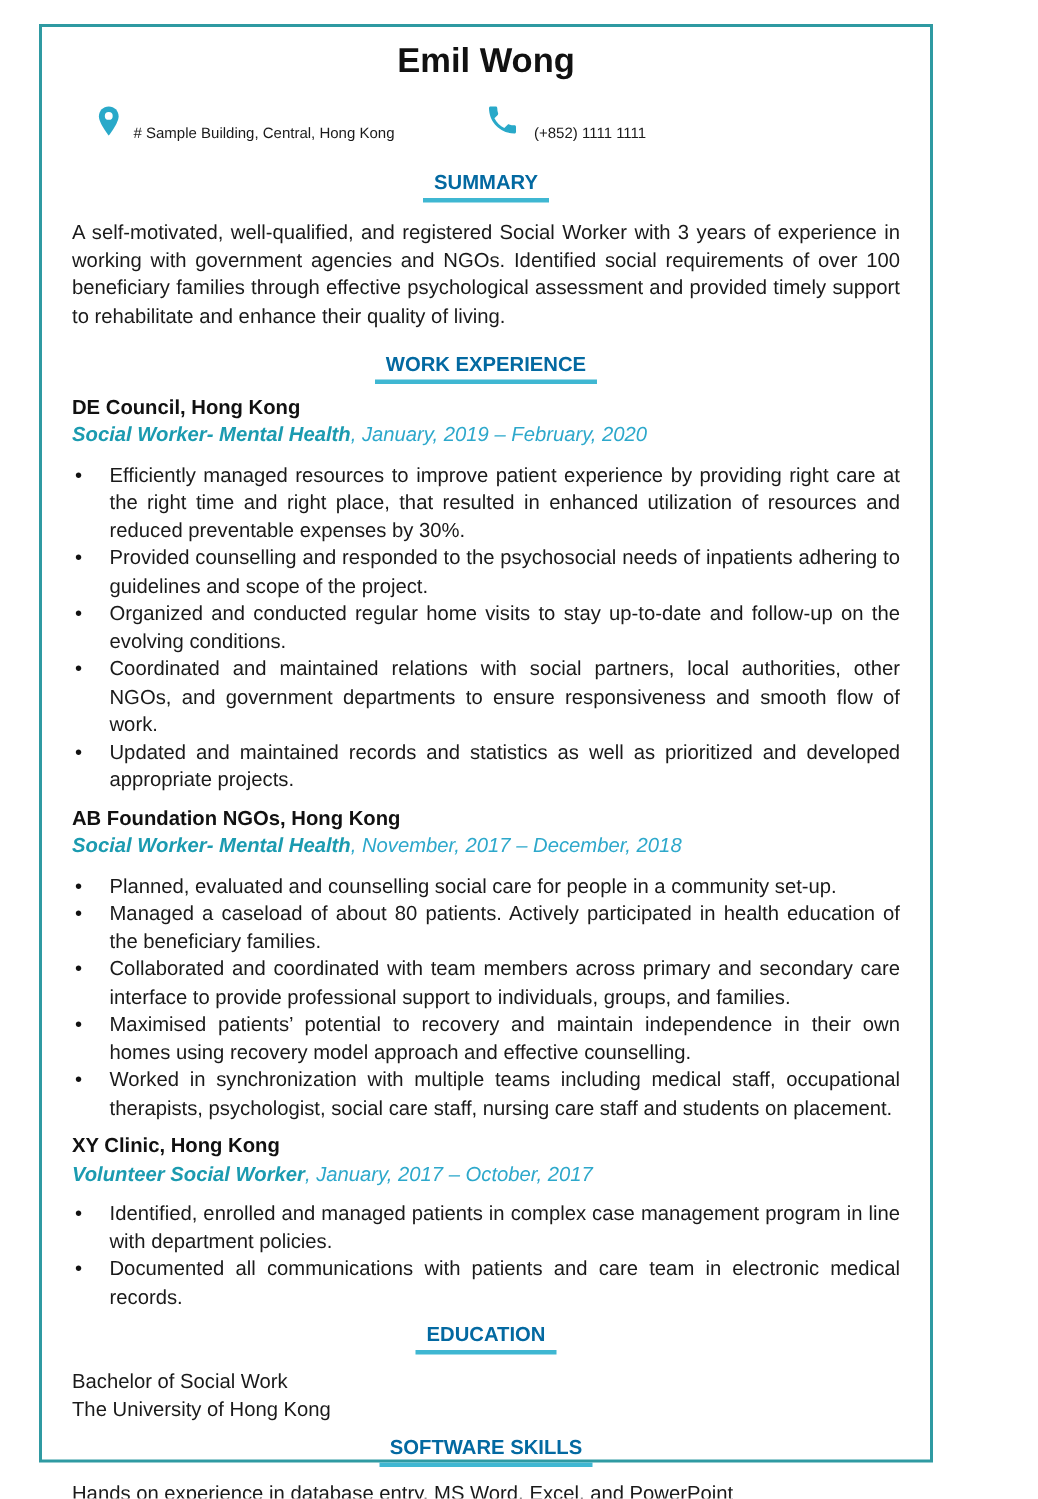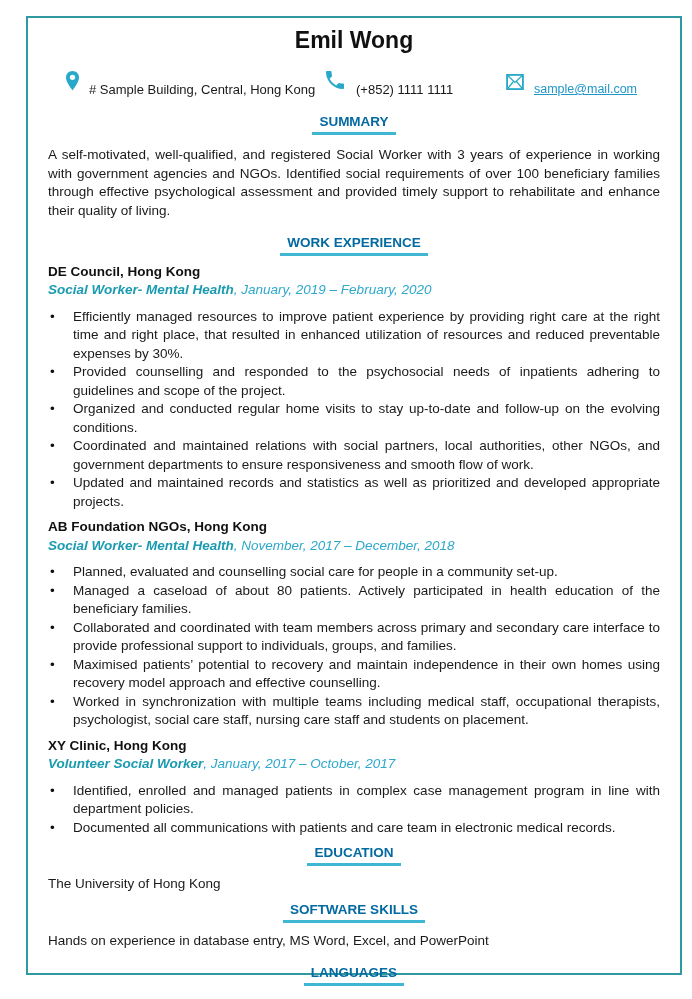--- a/index.html
+++ b/index.html
@@ -14,33 +14,33 @@
   *{box-sizing:border-box;}
   html,body{margin:0;padding:0;}
   body{
     width:692px;height:999px;
     background:#ffffff;
     font-family:"Liberation Sans","DejaVu Sans",sans-serif;
     font-size:13.5px;line-height:18.5px;color:var(--ink);
     position:relative;overflow:hidden;
   }
   .frame{
-    position:absolute;left:26px;top:16px;width:656px;height:959px;
+    position:absolute;left:26px;top:16px;width:596px;height:959px;
     border:2px solid var(--frame);
     background:#fff;
   }
   .content{padding:0 20px;}
   .name{
     margin:9px 0 0;
     font-size:23px;line-height:26px;font-weight:bold;
     text-align:center;color:#111;
   }
   .contact{position:relative;margin-top:8px;height:38px;}
   .contact-item{position:absolute;bottom:2px;display:flex;align-items:flex-end;gap:9px;white-space:nowrap;}
-  .contact-item .txt{font-size:13px;line-height:15px;}
+  .contact-item .txt{font-size:10px;line-height:15px;}
   .c-addr{left:17px;}
   .c-phone{left:275px;}
   .c-mail{left:457px;}
   .icon{display:inline-block;flex:0 0 auto;}
   a.email{color:var(--link);text-decoration:underline;font-size:12.5px;line-height:15px;}
   .sec-head{display:flex;justify-content:center;}
   .sec-head .hd{
     font-weight:bold;font-size:13.5px;line-height:17px;color:#0369a1;
     border-bottom:3px solid var(--underline);
     padding:0 7px 2px 7px;
@@ -86,29 +86,20 @@
         <span class="txt"># Sample Building, Central, Hong Kong</span>
       </div>
       <div class="contact-item c-phone">
         <span class="icon">
           <svg width="24" height="24" viewBox="0 0 24 24">
             <path d="M6.62 10.79c1.44 2.83 3.76 5.14 6.59 6.59l2.2-2.2c.27-.27.67-.36 1.02-.24 1.12.37 2.33.57 3.57.57.55 0 1 .45 1 1V20c0 .55-.45 1-1 1-9.39 0-17-7.61-17-17 0-.55.45-1 1-1h3.5c.55 0 1 .45 1 1 0 1.25.2 2.45.57 3.57.11.35.03.74-.24 1.02l-2.21 2.2z" fill="var(--accent)"></path>
           </svg>
         </span>
         <span class="txt">(+852) 1111 1111</span>
       </div>
-      <div class="contact-item c-mail">
-        <span class="icon">
-          <svg width="20" height="20" viewBox="0 0 24 24">
-            <rect x="2.5" y="3.5" width="19" height="17" fill="none" stroke="var(--accent)" stroke-width="2.2"></rect>
-            <path d="M3.5 4.5 L12 12.5 L20.5 4.5 M3.5 19.5 L10 11.5 M20.5 19.5 L14 11.5" fill="none" stroke="var(--accent)" stroke-width="1.6"></path>
-          </svg>
-        </span>
-        <a class="email" href="#">sample@mail.com</a>
-      </div>
     </div>
 
     <div class="sec-head mt-summary">
       <span class="hd">SUMMARY</span>
     </div>
     <p class="para">A self-motivated, well-qualified, and registered Social Worker with 3 years of experience in working with government agencies and NGOs. Identified social requirements of over 100 beneficiary families through effective psychological assessment and provided timely support to rehabilitate and enhance their quality of living.</p>
 
     <div class="sec-head mt-work">
       <span class="hd">WORK EXPERIENCE</span>
     </div>
@@ -149,20 +140,21 @@
     </div>
     <ul class="bullets">
       <li>Identified, enrolled and managed patients in complex case management program in line with department policies.</li>
       <li>Documented all communications with patients and care team in electronic medical records.</li>
     </ul>
 
     <div class="sec-head mt-edu">
       <span class="hd">EDUCATION</span>
     </div>
     <div class="edu-lines">
+      <div>Bachelor of Social Work</div>
       <div>The University of Hong Kong</div>
     </div>
 
     <div class="sec-head mt-soft">
       <span class="hd">SOFTWARE SKILLS</span>
     </div>
     <p class="para para-soft">Hands on experience in database entry, MS Word, Excel, and PowerPoint</p>
 
     <div class="sec-head mt-lang">
       <span class="hd">LANGUAGES</span>

